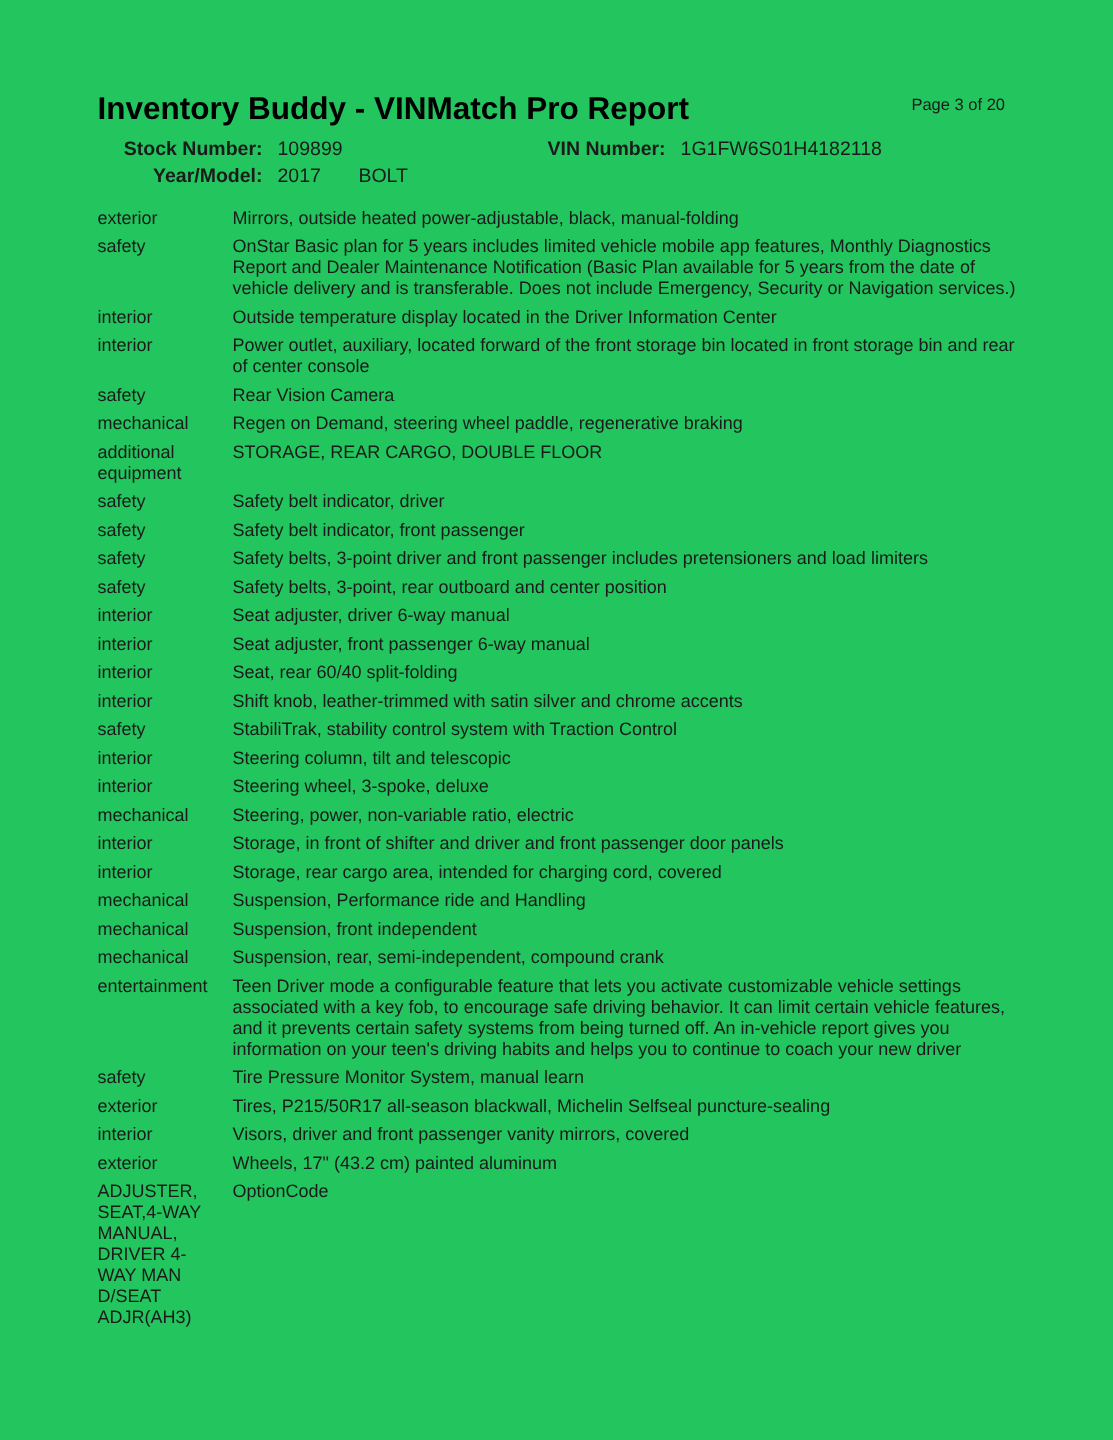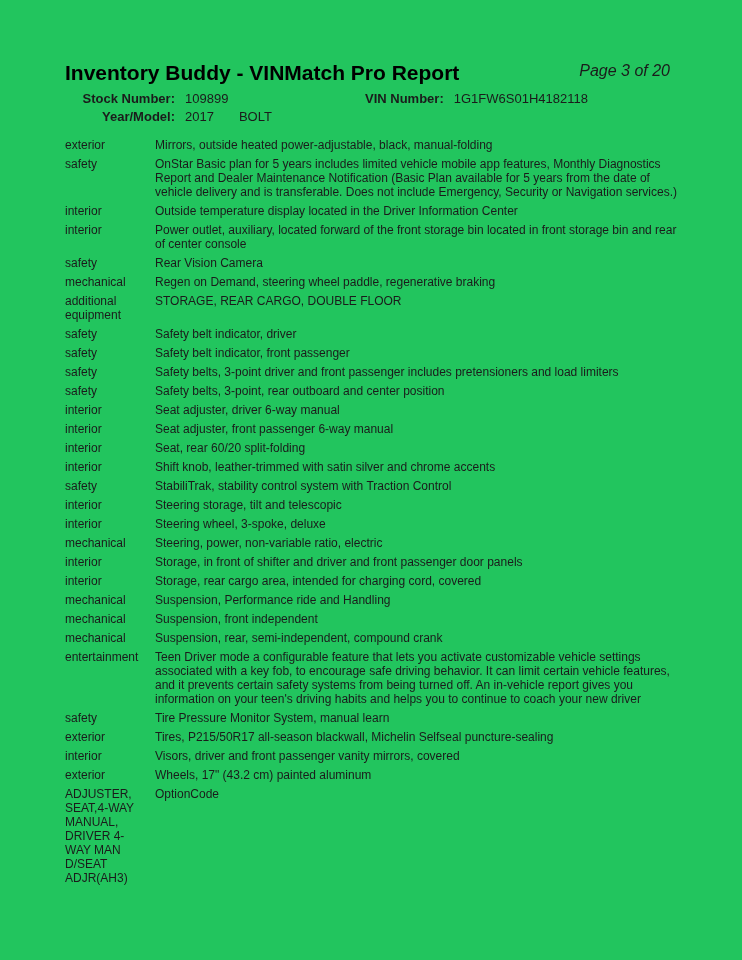--- a/index.html
+++ b/index.html
@@ -30,25 +30,24 @@
     align-items: flex-start;
   }
   .title {
     margin: 0;
     font-size: 21px;
     line-height: 24px;
     font-weight: bold;
     color: #000000;
   }
   .page-indicator {
-    font-size: 16px;
+    font-size: 11px;
     line-height: 15px;
     padding-top: 2px;
     white-space: nowrap;
-    font-style: italic;
   }
   .meta {
     position: absolute;
     left: 65px;
     right: 70px;
     top: 91px;
     font-size: 13px;
     line-height: 16px;
   }
   .meta-row {
@@ -180,33 +179,33 @@
       <div class="feature-row">
         <div class="feature-category">interior</div>
         <div class="feature-description">Seat adjuster, driver 6-way manual</div>
       </div>
       <div class="feature-row">
         <div class="feature-category">interior</div>
         <div class="feature-description">Seat adjuster, front passenger 6-way manual</div>
       </div>
       <div class="feature-row">
         <div class="feature-category">interior</div>
-        <div class="feature-description">Seat, rear 60/20 split-folding</div>
+        <div class="feature-description">Seat, rear 60/40 split-folding</div>
       </div>
       <div class="feature-row">
         <div class="feature-category">interior</div>
         <div class="feature-description">Shift knob, leather-trimmed with satin silver and chrome accents</div>
       </div>
       <div class="feature-row">
         <div class="feature-category">safety</div>
         <div class="feature-description">StabiliTrak, stability control system with Traction Control</div>
       </div>
       <div class="feature-row">
         <div class="feature-category">interior</div>
-        <div class="feature-description">Steering storage, tilt and telescopic</div>
+        <div class="feature-description">Steering column, tilt and telescopic</div>
       </div>
       <div class="feature-row">
         <div class="feature-category">interior</div>
         <div class="feature-description">Steering wheel, 3-spoke, deluxe</div>
       </div>
       <div class="feature-row">
         <div class="feature-category">mechanical</div>
         <div class="feature-description">Steering, power, non-variable ratio, electric</div>
       </div>
       <div class="feature-row">

